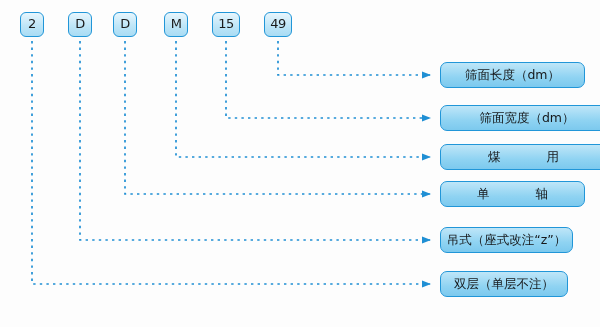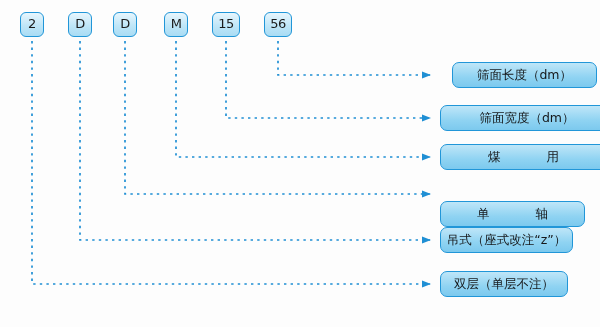--- a/index.html
+++ b/index.html
@@ -88,24 +88,24 @@
         <path d="M278,41 L278,75 L430,75" marker-end="url(#arrowhead)"></path>
       </g>
   </svg>
 
   <div id="code-layer">
       <div class="code-box" style="left: 20px; top: 12px;">2</div>
       <div class="code-box" style="left: 68px; top: 12px;">D</div>
       <div class="code-box" style="left: 113px; top: 12px;">D</div>
       <div class="code-box" style="left: 164px; top: 12px;">M</div>
       <div class="code-box wide" style="left: 212px; top: 12px;">15</div>
-      <div class="code-box wide" style="left: 264px; top: 12px;">56</div>
+      <div class="code-box wide" style="left: 264px; top: 12px;">49</div>
     </div>
   <div id="label-layer">
-      <div class="label-box" style="top: 62px; width: 145px; margin-left: 12px;">筛面长度（dm）</div>
+      <div class="label-box" style="top: 62px; width: 145px;">筛面长度（dm）</div>
       <div class="label-box" style="top: 105px; width: 174px;">筛面宽度（dm）</div>
       <div class="label-box spaced" style="top: 144px; width: 167px;"><span>煤</span><span class="gap"></span><span>用</span></div>
-      <div class="label-box spaced" style="top: 181px; width: 145px; margin-top: 20px;"><span>单</span><span class="gap"></span><span>轴</span></div>
+      <div class="label-box spaced" style="top: 181px; width: 145px;"><span>单</span><span class="gap"></span><span>轴</span></div>
       <div class="label-box" style="top: 227px; width: 133px;">吊式（座式改注“z”）</div>
       <div class="label-box" style="top: 271px; width: 128px;">双层（单层不注）</div>
     </div>
 
 </div>
 
 </body></html>

